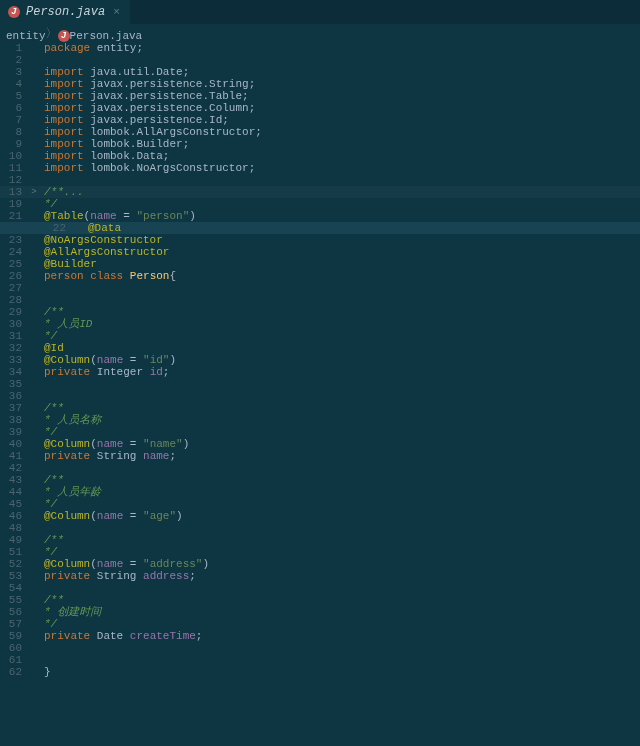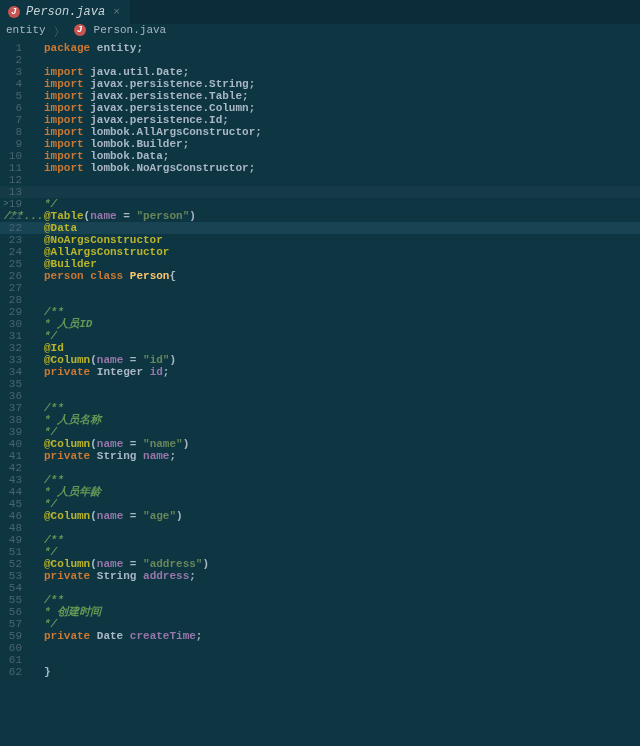--- a/index.html
+++ b/index.html
@@ -46,23 +46,23 @@
   }
   .tab-close {
     color: #6b7b82;
     font-size: 11px;
     cursor: pointer;
     padding: 0 2px;
   }
   .breadcrumb {
     height: 18px;
     display: flex;
-    align-items: flex-start;
+    align-items: flex-end;
     padding: 0 6px;
-    gap: 8px;
+    gap: 0;
     font-size: 11px;
     color: #a9b7c6;
   }
   .bc-sep { color: #6b7b82; font-size: 12px; }
   .bc-icon {
     width: 12px; height: 12px;
     background: #c75450;
     border-radius: 50%;
     display: inline-flex;
     align-items: center;
@@ -75,25 +75,25 @@
   .editor {
     display: flex;
     height: calc(100% - 42px);
     position: relative;
   }
   .line-row {
     height: 12px;
     line-height: 12px;
     display: flex;
   }
-  .line-row.collapsed { background: rgba(255,255,255,0.03); flex-direction: column; }
-  .line-row.highlight { background: rgba(80,150,180,0.15); }
+  .line-row.collapsed { background: rgba(255,255,255,0.03); }
+  .line-row.highlight { background: rgba(80,150,180,0.15); padding-left: 44px; }
   .ln { width: 28px; text-align: right; padding-right: 6px; color: #4a6570; flex-shrink:0;}
   .fold { width: 12px; text-align:center; color:#5a7580; flex-shrink:0; font-size:9px;}
-  .code { flex: 1; padding-left: 4px; font-weight: bold; }
+  .code { flex: 1; padding-left: 4px; }
   .kw { color: #cc7832; }
   .str { color: #6a8759; }
   .com-doc { color: #629755; font-style: italic; }
   .ann { color: #bbb529; }
   .param { color: #9876aa; }
   .ident { color: #ffc66d; }
   .field { color: #9876aa; }
   .punc { color: #a9b7c6; }
 </style>
 </head>

